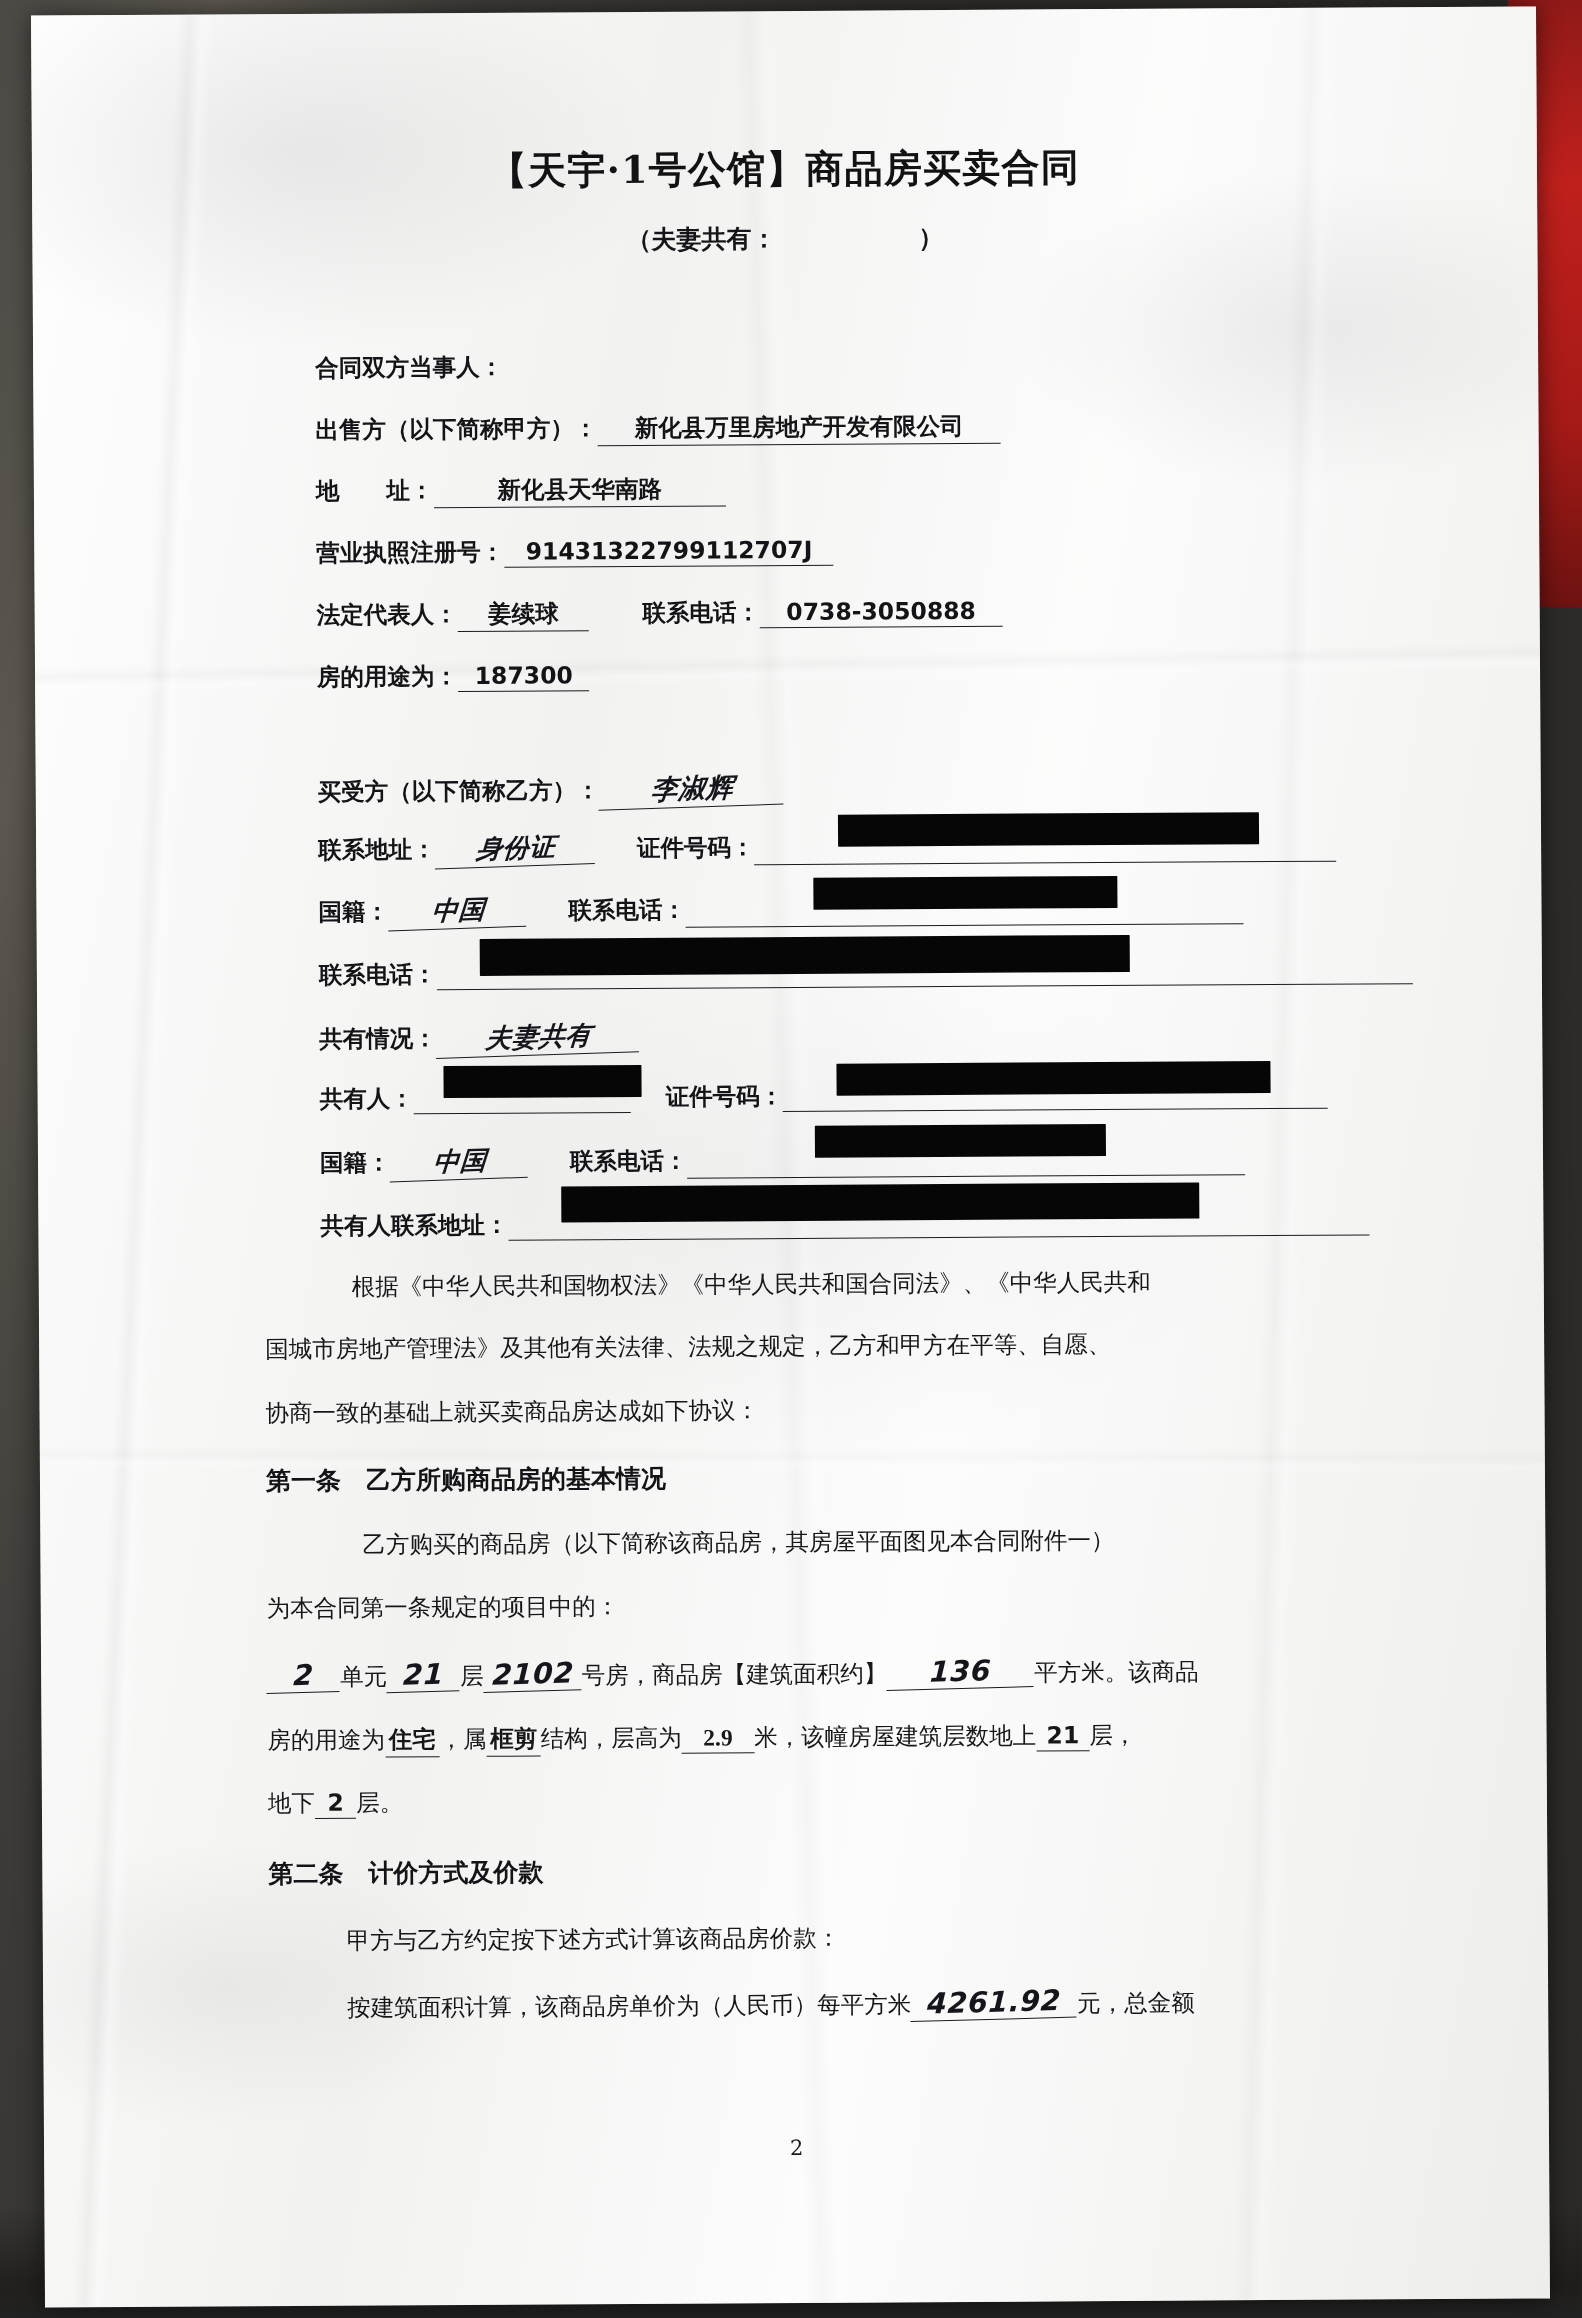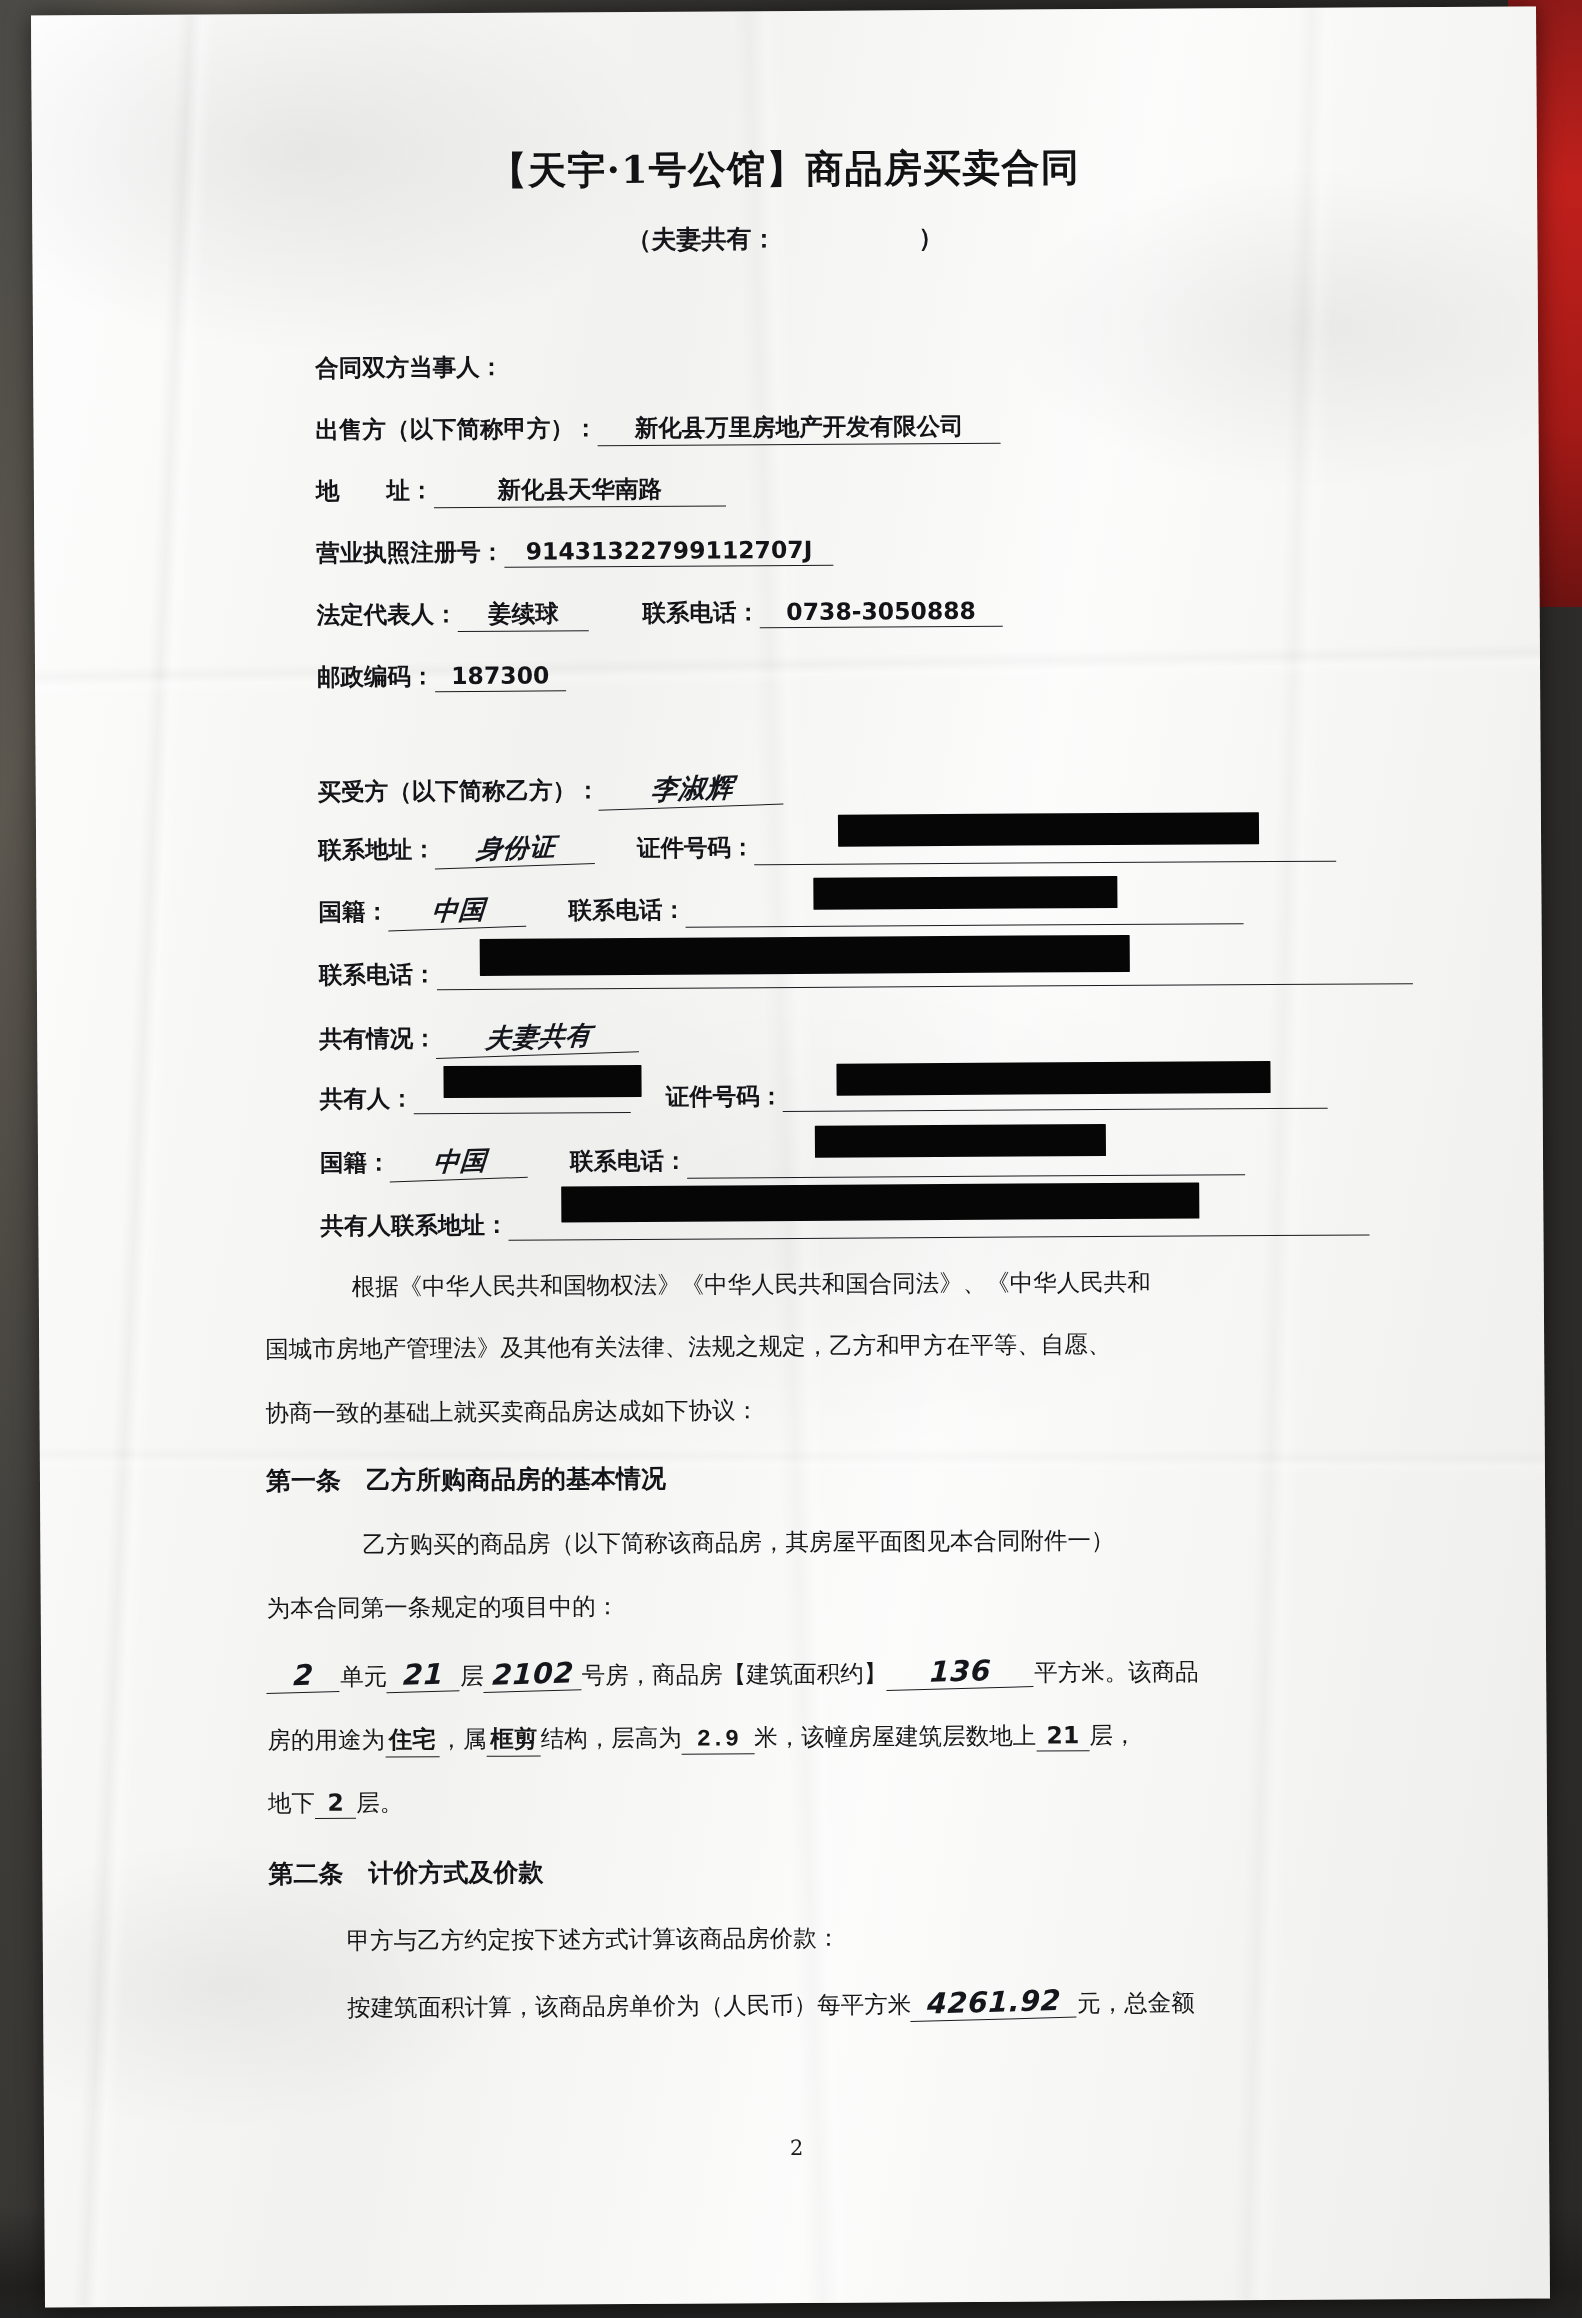--- a/index.html
+++ b/index.html
@@ -213,21 +213,21 @@
       <span class="lbl">营业执照注册号：</span><span class="val" style="min-width:322px; font-family:'DejaVu Sans',sans-serif;">91431322799112707J</span>
     </div>
 
     <div class="line" style="left:282px; top:585px;">
       <span class="lbl">法定代表人：</span><span class="val" style="min-width:124px;">姜续球</span>
       <span style="display:inline-block;width:37px;"></span>
       <span class="lbl">联系电话：</span><span class="val" style="min-width:235px; font-family:'DejaVu Sans',sans-serif;">0738-3050888</span>
     </div>
 
     <div class="line" style="left:282px; top:647px;">
-      <span class="lbl">邮政编码：</span><span class="val" style="min-width:124px; font-family:'DejaVu Sans',sans-serif;">187300</span>
+      <span class="lbl">房的用途为：</span><span class="val" style="min-width:124px; font-family:'DejaVu Sans',sans-serif;">187300</span>
     </div>
 
     <div class="line" style="left:282px; top:759px;">
       <span class="lbl">买受方（以下简称乙方）：</span><span class="val hand" style="min-width:180px; font-size:27px;">李淑辉</span>
     </div>
 
     <div class="line" style="left:282px; top:818px;">
       <span class="lbl">联系地址：</span><span class="val hand" style="min-width:155px; font-size:26px;">身份证</span>
       <span style="display:inline-block;width:25px;"></span>
       <span class="lbl">证件号码：</span><span class="blank" style="width:582px;"></span>
@@ -276,21 +276,21 @@
 
     <div class="line" style="left:226px; top:1450px; font-size:25px;">第一条　乙方所购商品房的基本情况</div>
     <div class="body-line" style="left:322px; top:1515px;">乙方购买的商品房（以下简称该商品房，其房屋平面图见本合同附件一）</div>
     <div class="body-line" style="left:226px; top:1578px;">为本合同第一条规定的项目中的：</div>
 
     <div class="body-line" style="left:226px; top:1645px;">
       <span class="val hand num" style="min-width:68px; font-size:28.5px;">2</span><span>单元</span><span class="val hand num" style="min-width:68px; font-size:28.5px;">21</span><span>层</span><span class="val hand num" style="min-width:93px; font-size:28.5px;">2102</span><span>号房，商品房【建筑面积约】</span><span class="val hand num" style="min-width:142px; font-size:28.5px;">136</span><span>平方米。该商品</span>
     </div>
 
     <div class="body-line" style="left:226px; top:1710px;">
-      <span>房的用途为</span><span class="val">住宅</span><span>，属</span><span class="val">框剪</span><span>结构，层高为</span><span class="val" style="min-width:65px; font-family:Liberation Mono, monospace;">2.9</span><span>米，该幢房屋建筑层数地上</span><span class="val" style="min-width:46px; font-family:'DejaVu Sans',sans-serif;">21</span><span>层，</span>
+      <span>房的用途为</span><span class="val">住宅</span><span>，属</span><span class="val">框剪</span><span>结构，层高为</span><span class="val" style="min-width:65px; font-family:Liberation Serif, serif;">2.9</span><span>米，该幢房屋建筑层数地上</span><span class="val" style="min-width:46px; font-family:'DejaVu Sans',sans-serif;">21</span><span>层，</span>
     </div>
 
     <div class="body-line" style="left:226px; top:1773px;">
       <span>地下</span><span class="val" style="min-width:34px; font-family:'DejaVu Sans',sans-serif;">2</span><span>层。</span>
     </div>
 
     <div class="line" style="left:226px; top:1843px; font-size:25px;">第二条　计价方式及价款</div>
     <div class="body-line" style="left:304px; top:1911px;">甲方与乙方约定按下述方式计算该商品房价款：</div>
     <div class="body-line" style="left:304px; top:1976px;">
       <span>按建筑面积计算，该商品房单价为（人民币）每平方米</span><span class="val hand num" style="min-width:161px; font-size:28.5px;">4261.92</span><span>元，总金额</span>

